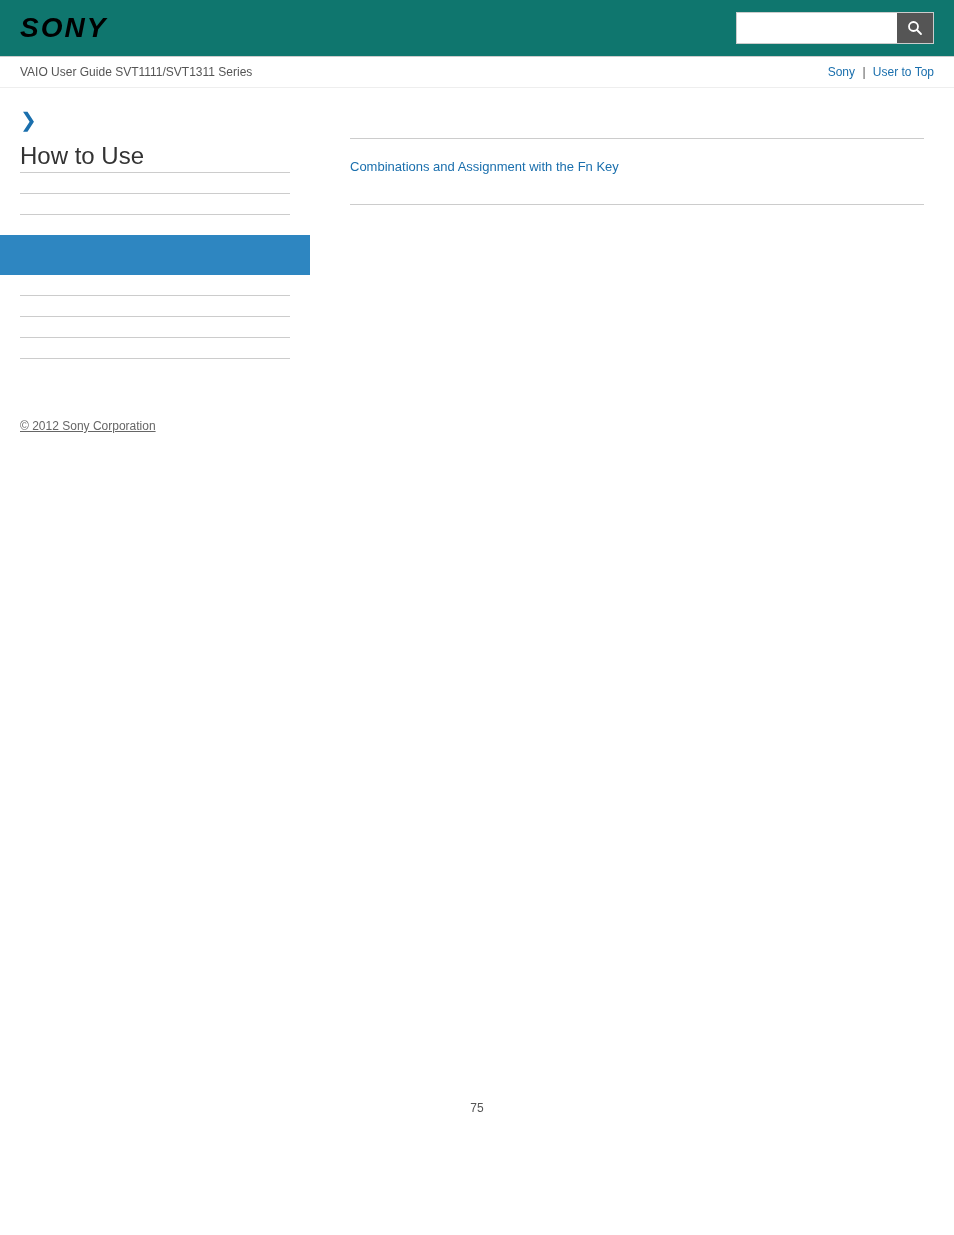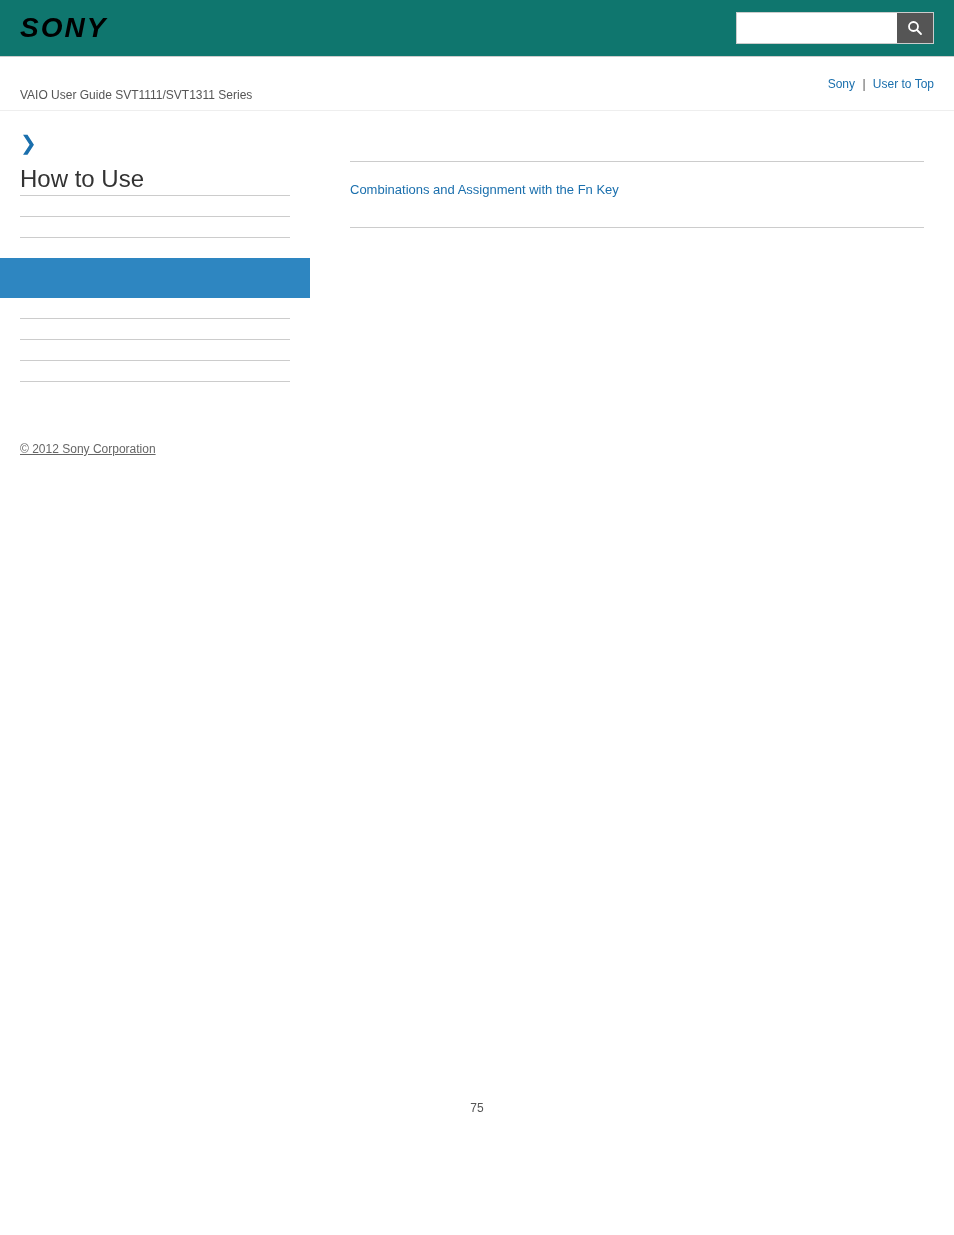--- a/index.html
+++ b/index.html
@@ -68,21 +68,20 @@
       display: flex;
       align-items: center;
       justify-content: space-between;
       padding: 8px 20px;
       border-bottom: 1px solid #eeeeee;
     }
 
     .guide-title {
       font-size: 12px;
       color: #555555;
-      margin-top: 23px;
     }
 
     .nav-links {
       font-size: 12px;
     }
 
     .nav-links a {
       color: #1a6fad;
       text-decoration: none;
     }

